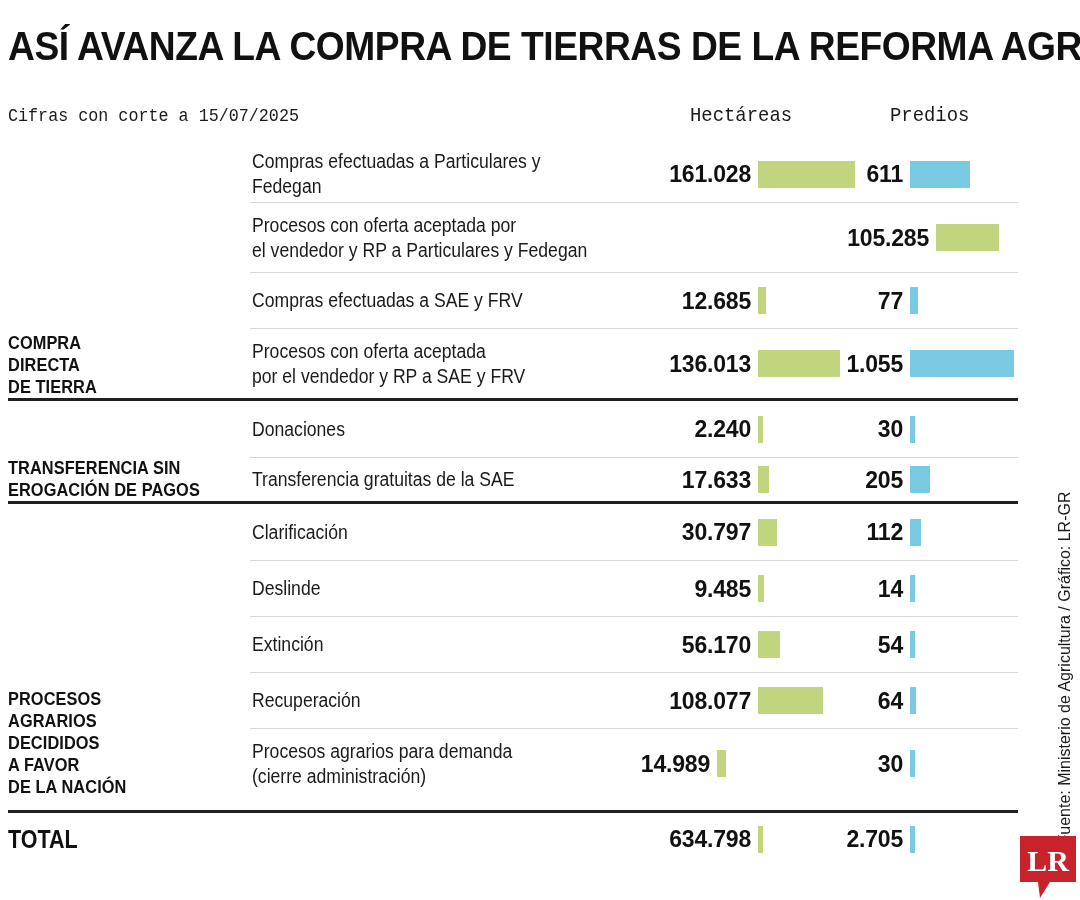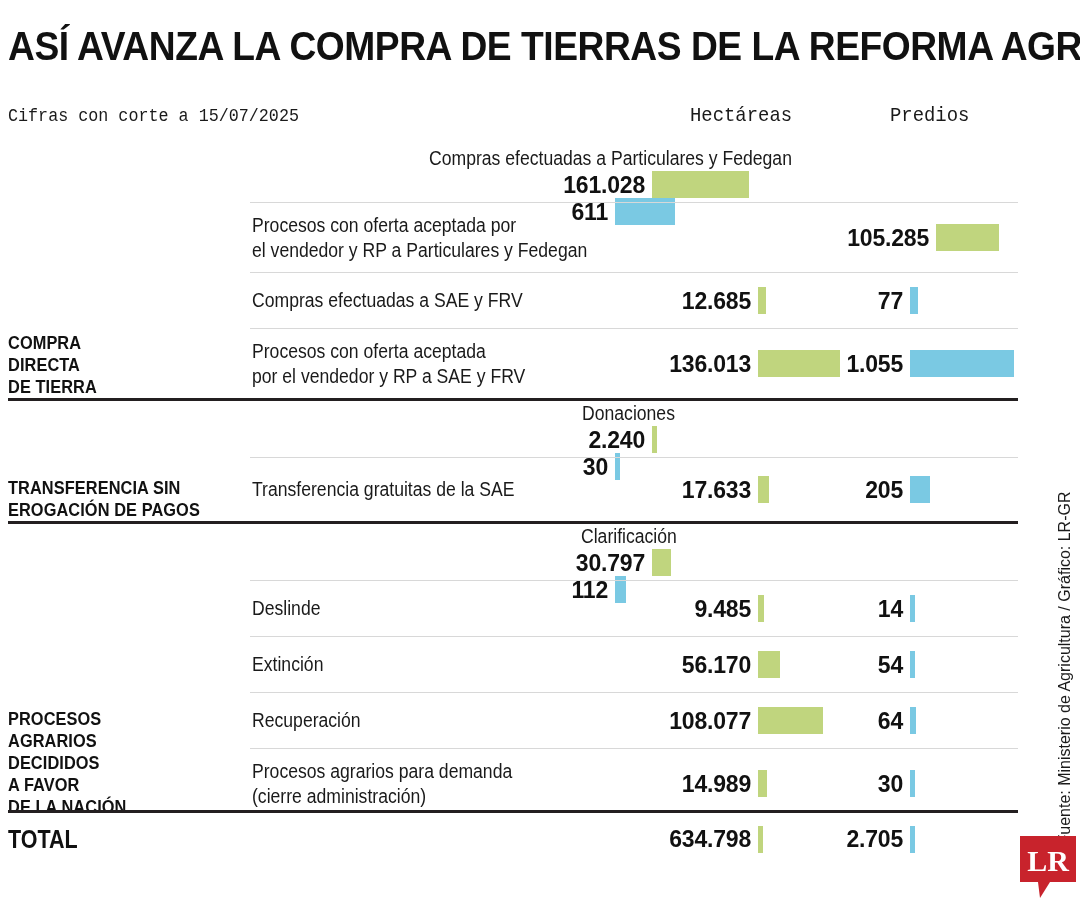--- a/index.html
+++ b/index.html
@@ -131,21 +131,20 @@
 
   .row {
     position: relative;
     display: flex;
     align-items: center;
     border-top: 1px solid #d8d8d8;
     box-sizing: border-box;
   }
   .rows .row:first-child {
     border-top: none;
-    flex-direction: column;
   }
 
   .row-label {
     flex: 1 1 auto;
     min-width: 0;
     padding-left: 2px;
     box-sizing: border-box;
   }
   .row-label span {
     display: block;
@@ -331,21 +330,21 @@
               </div>
               <div class="metric hect">
                 <div class="val">2.240</div>
                 <div class="bar green" style="width: 5px; background: rgb(192, 213, 126);"></div>
               </div>
               <div class="metric pred">
                 <div class="val">30</div>
                 <div class="bar blue" style="width: 5px; background: rgb(122, 201, 227);"></div>
               </div>
             </div>
-            <div class="row" style="height: 64px;">
+            <div class="row" style="height: 44px;">
               <div class="row-label">
                 <span>Transferencia gratuitas de la SAE</span>
               </div>
               <div class="metric hect">
                 <div class="val">17.633</div>
                 <div class="bar green" style="width: 11px; background: rgb(192, 213, 126);"></div>
               </div>
               <div class="metric pred">
                 <div class="val">205</div>
                 <div class="bar blue" style="width: 20px; background: rgb(122, 201, 227);"></div>
@@ -409,21 +408,21 @@
               </div>
               <div class="metric hect">
                 <div class="val">108.077</div>
                 <div class="bar green" style="width: 65px; background: rgb(192, 213, 126);"></div>
               </div>
               <div class="metric pred">
                 <div class="val">64</div>
                 <div class="bar blue" style="width: 6px; background: rgb(122, 201, 227);"></div>
               </div>
             </div>
-            <div class="row" style="height: 70px;">
+            <div class="row" style="height: 70px; gap: 41px;">
               <div class="row-label">
                 <span>Procesos agrarios para demanda
 (cierre administración)</span>
               </div>
               <div class="metric hect">
                 <div class="val">14.989</div>
                 <div class="bar green" style="width: 9px; background: rgb(192, 213, 126);"></div>
               </div>
               <div class="metric pred">
                 <div class="val">30</div>

